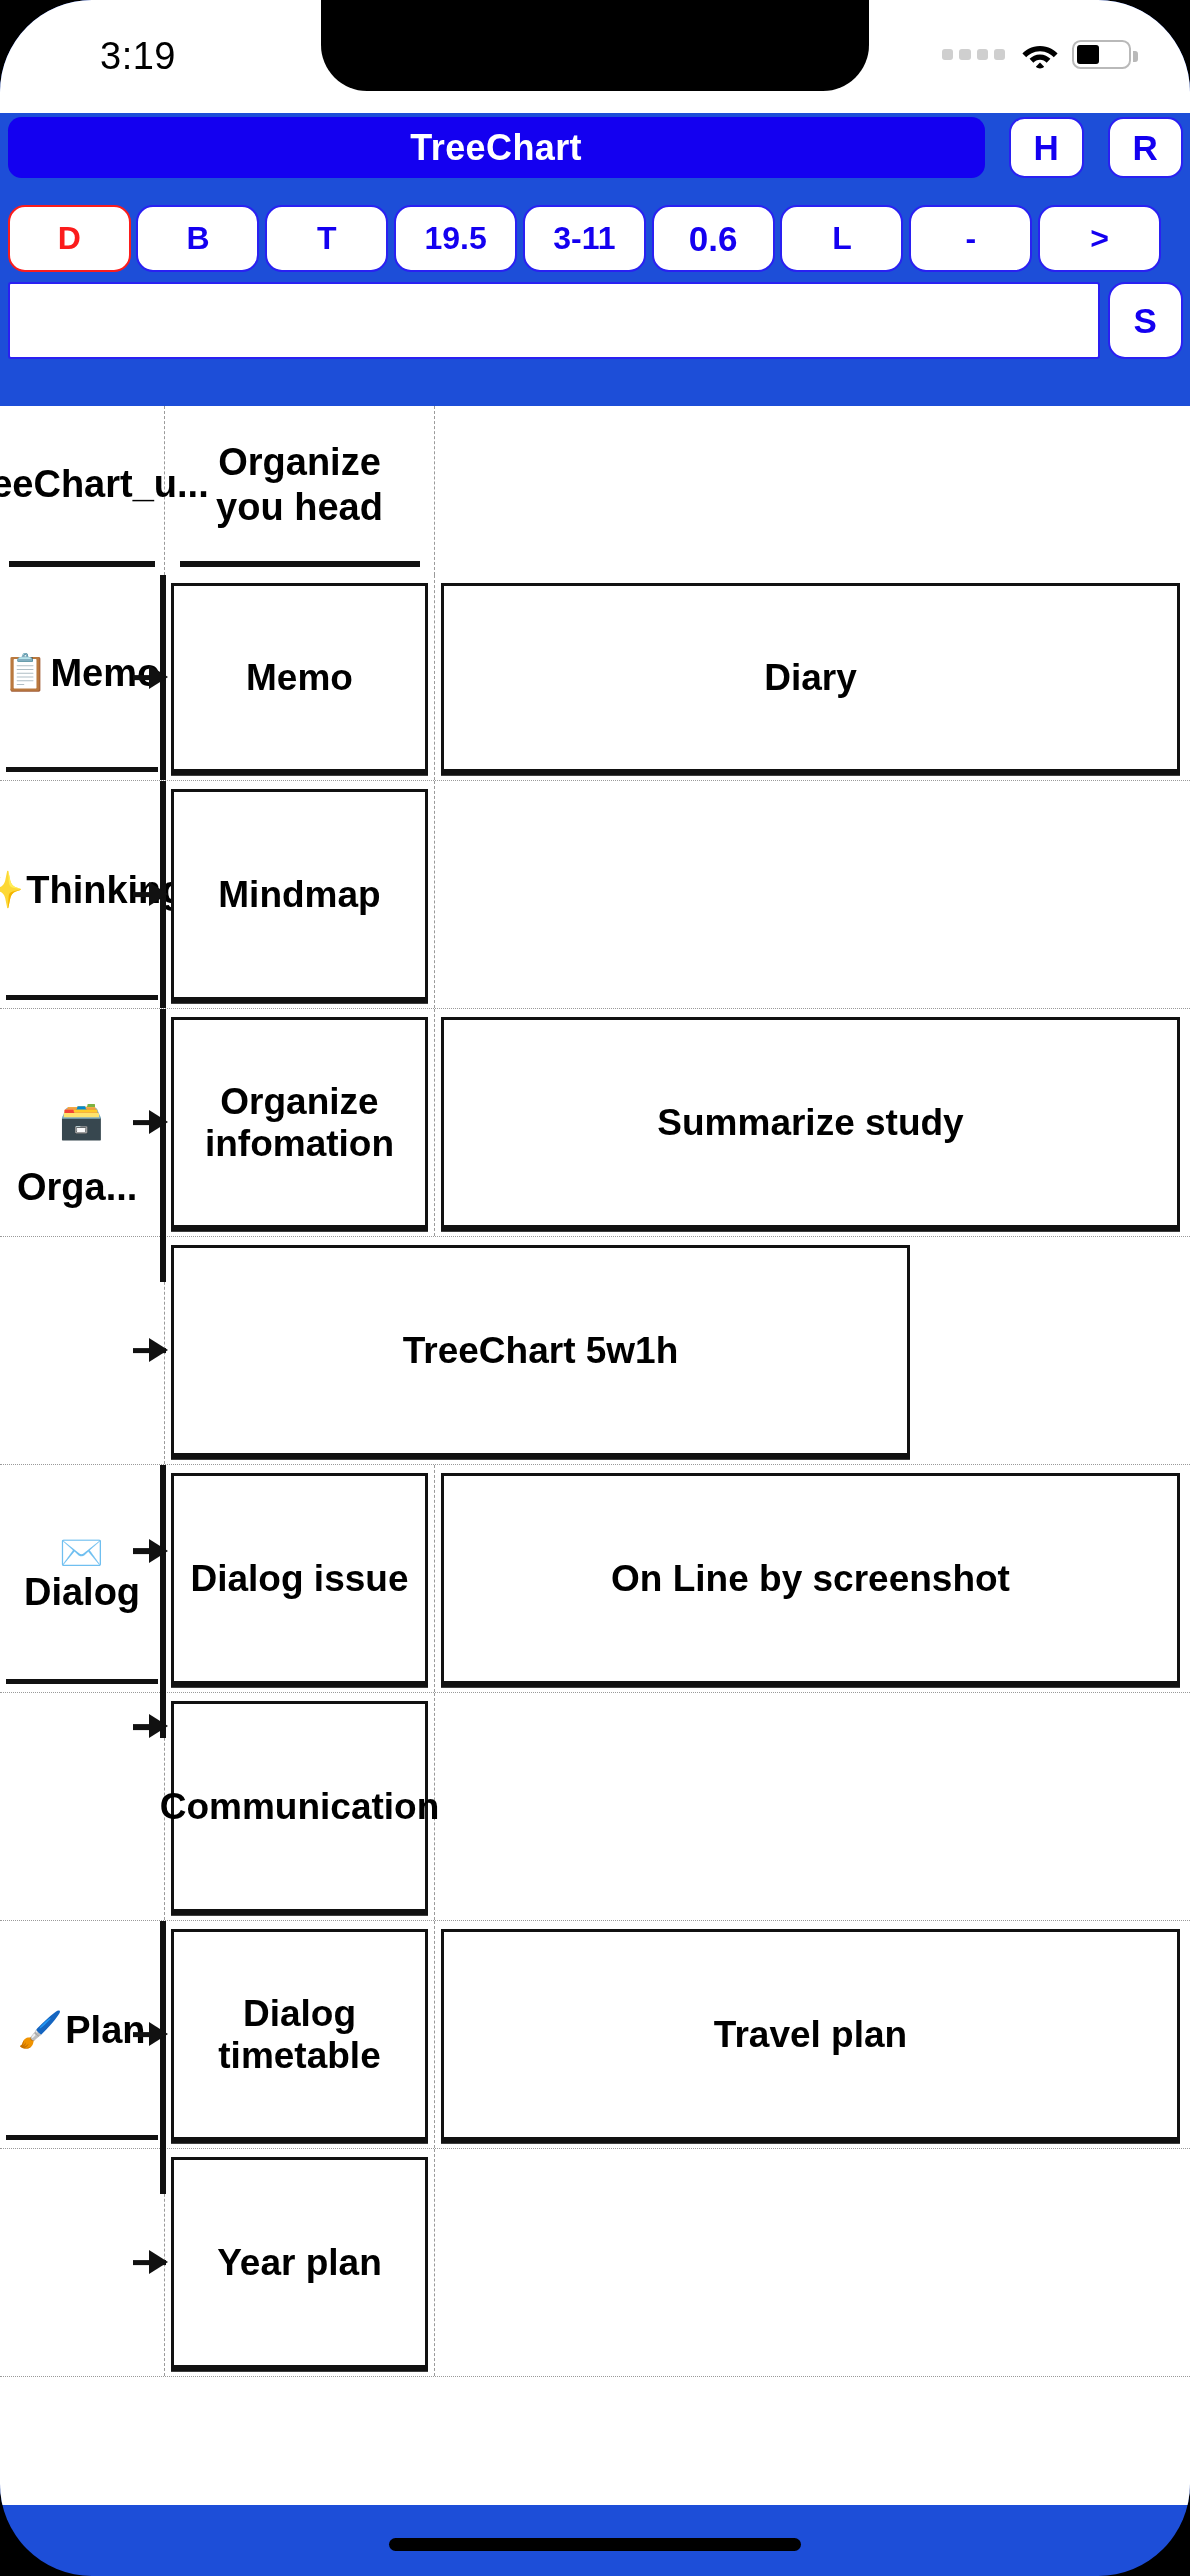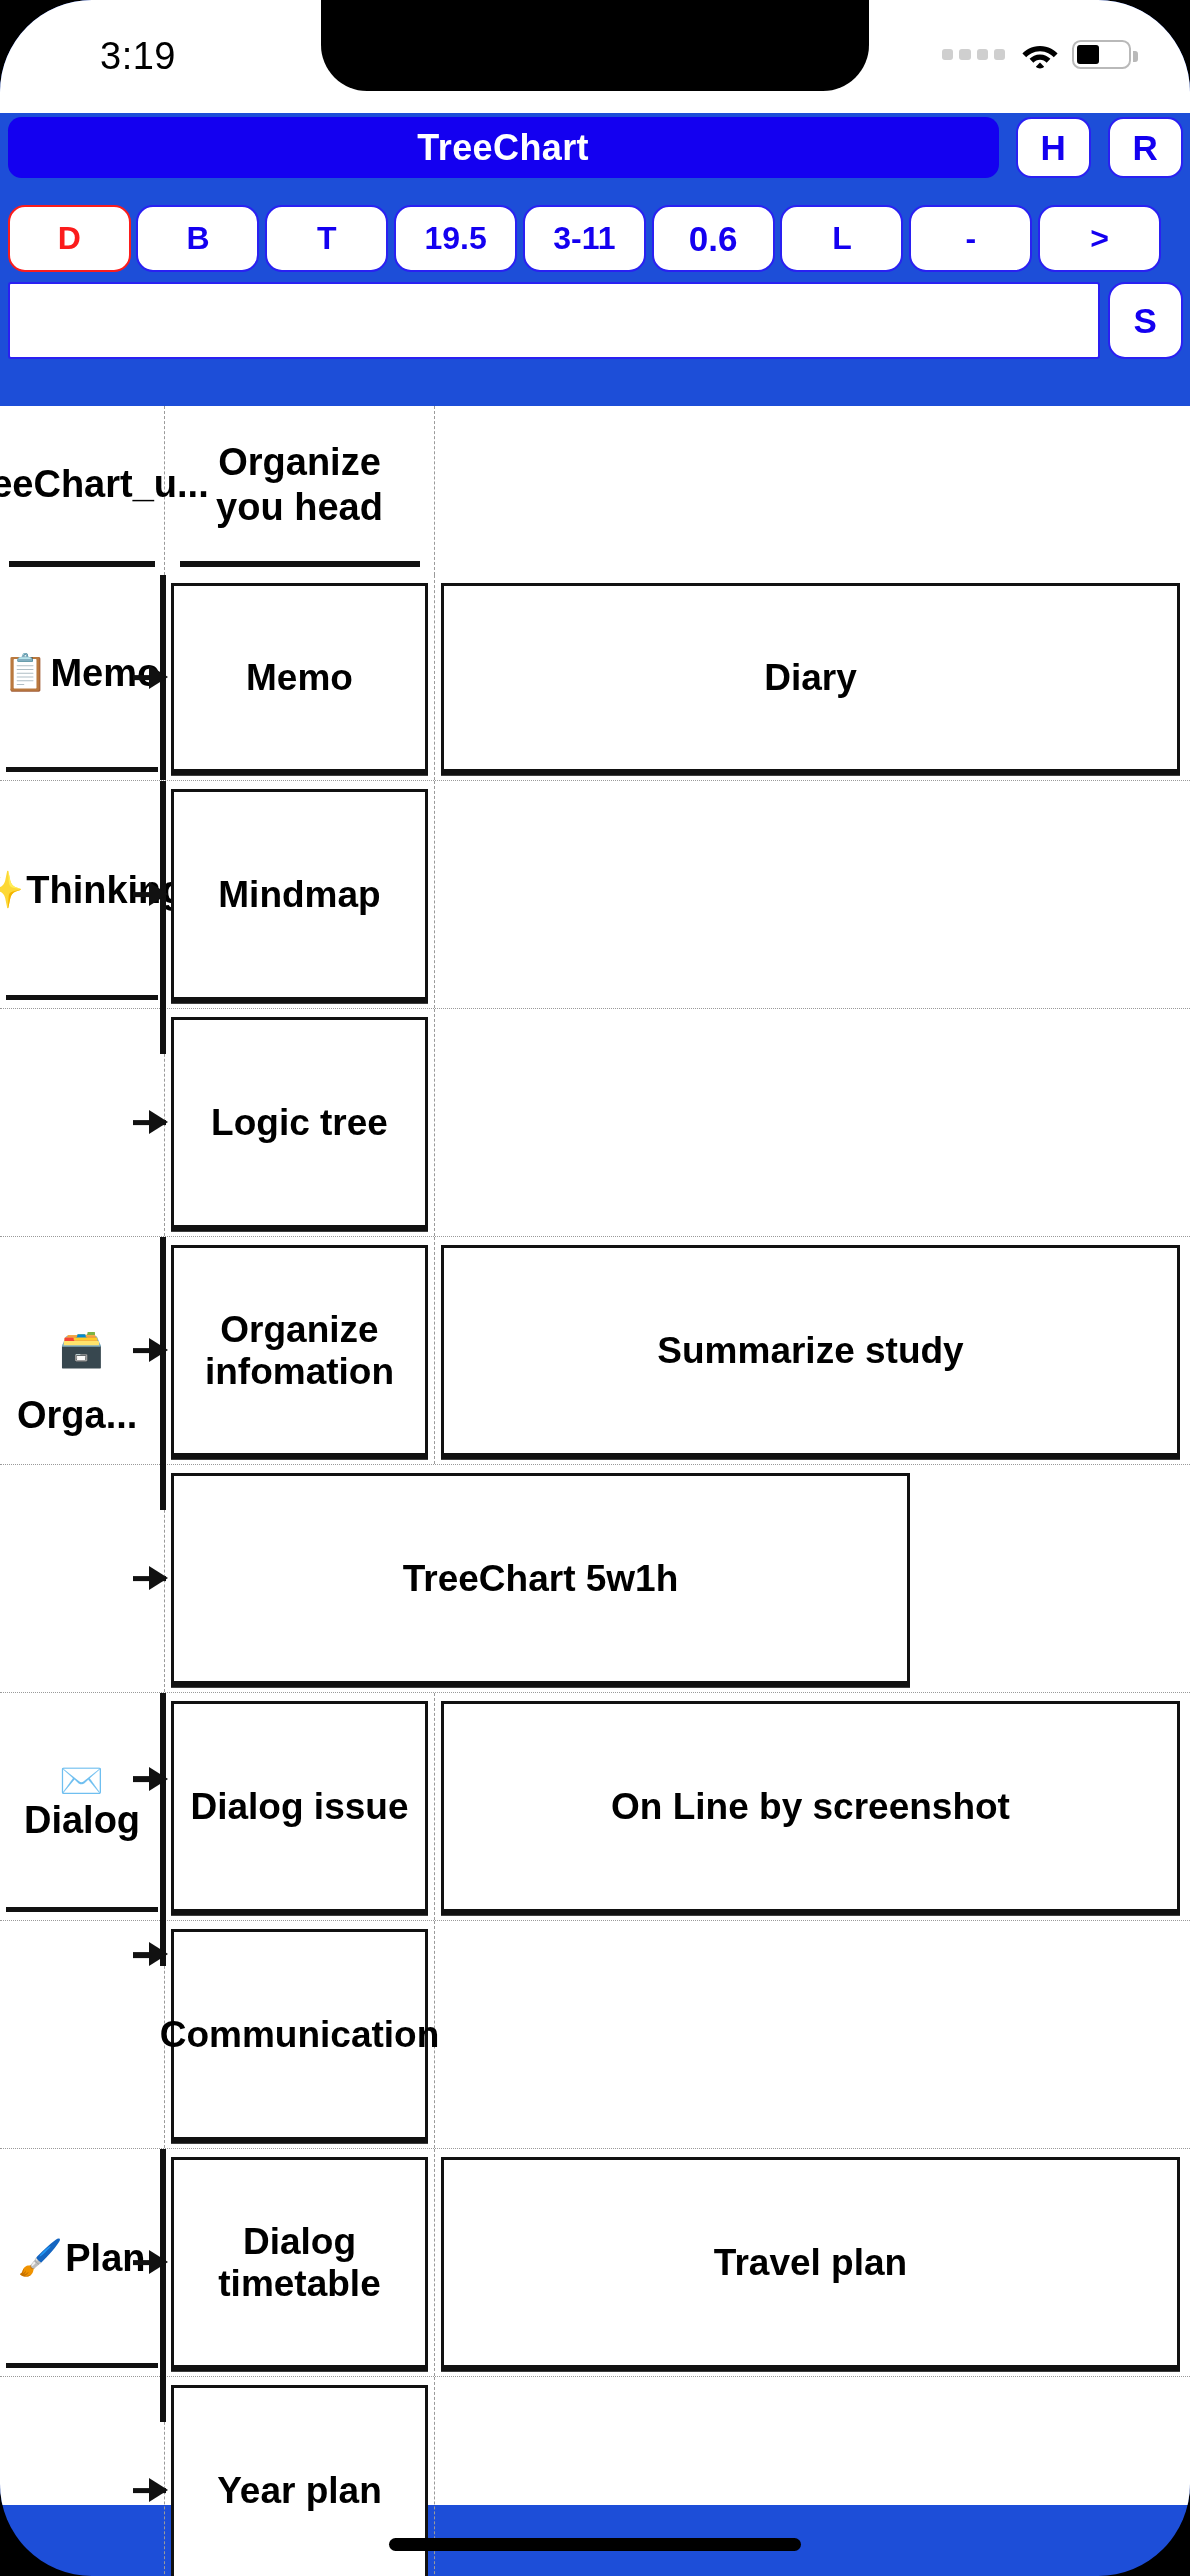--- a/index.html
+++ b/index.html
@@ -50,21 +50,21 @@
   .batt i { display: block; width: 44%; height: 100%; background: #000; border-radius: 2.9px; }
   .batt::after {
     content: ""; position: absolute; right: -8.6px; top: 8.6px;
     width: 4.8px; height: 11.5px; background: #b9b9b9; border-radius: 0 2.9px 2.9px 0;
   }
 
   
   #app-bar {
     position: absolute; top: 117px; left: 7.7px;
     width: 1175px; height: 61px;
-    display: flex; gap: 17px;
+    display: flex; gap: 24px;
   }
   #title-pill {
     flex: 1 1 auto;
     background: #1400f0;
     border-radius: 13.4px;
     display: flex; align-items: center; justify-content: center;
     color: #ffffff; font-size: 36px; font-weight: bold;
     letter-spacing: 0.4px;
   }
   .hdr-btn {
@@ -304,35 +304,20 @@
         <span class="arrow"></span>
       </div>
       <div class="cell col2">
         <div class="node-box">Mindmap</div>
       </div>
       <div class="cell col3">
         <span></span>
       </div>
     </div>
 
-    <div class="grid-row" style="height:228px">
-      <div class="cell col1 row-cell-1">
-        <div class="leaf-label no-rule">
-          <span></span>
-        </div>
-        <span class="vtrunk" style="right:-1.9px; top:-228px; height:273px;"></span>
-        <span class="arrow"></span>
-      </div>
-      <div class="cell col2">
-        <div class="node-box">Logic tree</div>
-      </div>
-      <div class="cell col3">
-        <span></span>
-      </div>
-    </div>
 
     <div class="grid-row" style="height:228px">
       <div class="cell col1 row-cell-1">
         <div class="leaf-label no-rule">
           <span class="emo" style="display:block">🗃️</span>
         </div>
         <div style="position:absolute;left:0;right:9.6px;bottom:27px;text-align:center;font-size:38px;font-weight:bold;">Orga...</div>
         <span class="vtrunk" style="right:-1.9px; top:0; height:100%;"></span>
         <span class="arrow"></span>
       </div>

